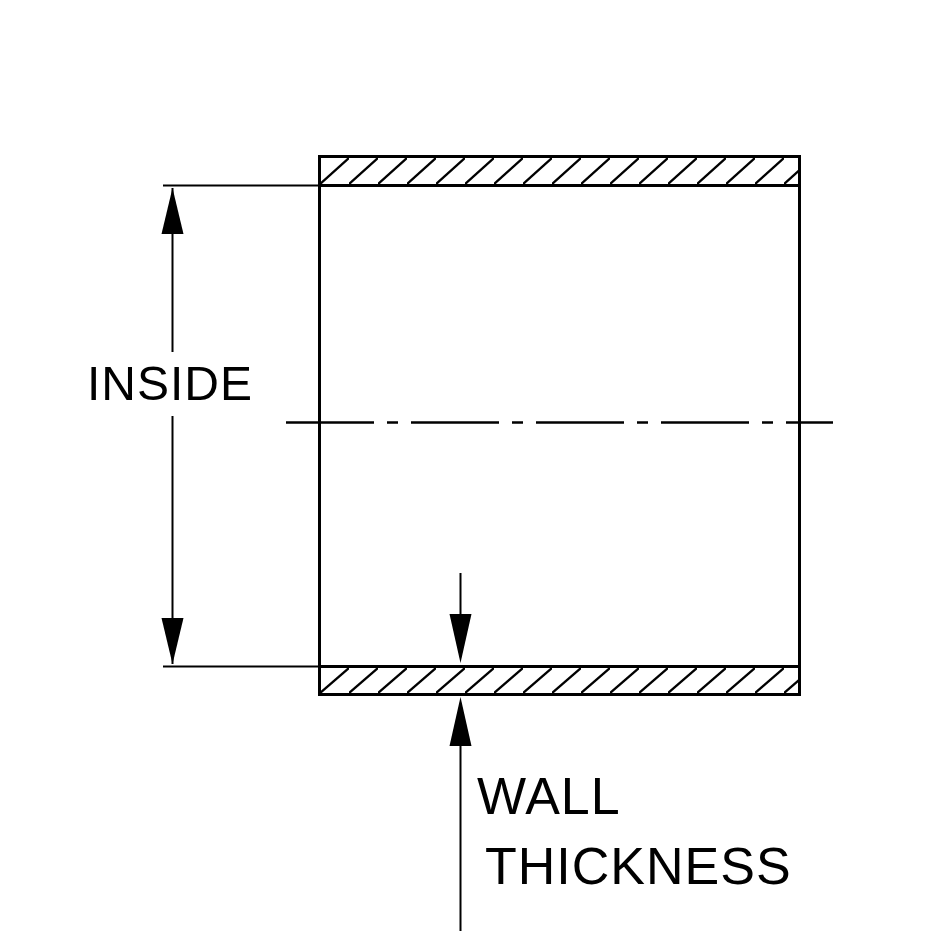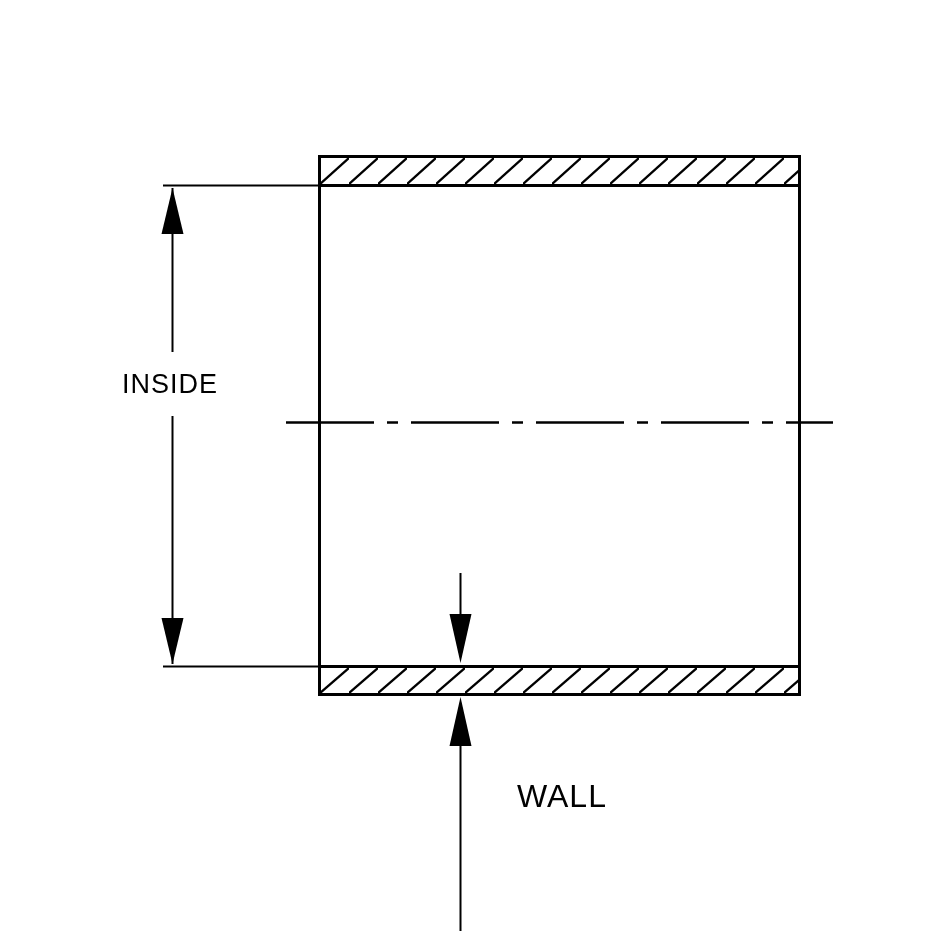--- a/index.html
+++ b/index.html
@@ -23,33 +23,32 @@
   .label {
     position: absolute;
     color: #000000;
     white-space: nowrap;
   }
   .label-id {
     left: 170px;
     top: 352px;
     transform: translateX(-50%);
     text-align: right;
-    font-size: 27px;
+    font-size: 48px;
     line-height: 56px;
     letter-spacing: 1px;
     background: #ffffff;   
     padding: 4px 10px;
   }
   .label-wt {
     left: 477px;
     top: 761px;
-    font-size: 32px;
+    font-size: 52px;
     line-height: 70px;
     letter-spacing: 1px;
-    margin-left: 40px;
   }
   .label-wt .indent {
     margin-left: 8px;
   }
 </style>
 </head>
 <body>
 
 <div class="canvas">
 
@@ -85,15 +84,16 @@
     <polygon points="460.5,697 449.5,746 471.5,746" fill="#000000"></polygon>
     <line x1="460.5" y1="746" x2="460.5" y2="931" stroke="#000000" stroke-width="2"></line>
   </svg>
 
   <div class="label label-id">
     <div>INSIDE</div>
   </div>
 
   <div class="label label-wt">
     <div>WALL</div>
+    <div class="indent">THICKNESS</div>
   </div>
 
 </div>
 
 </body></html>

